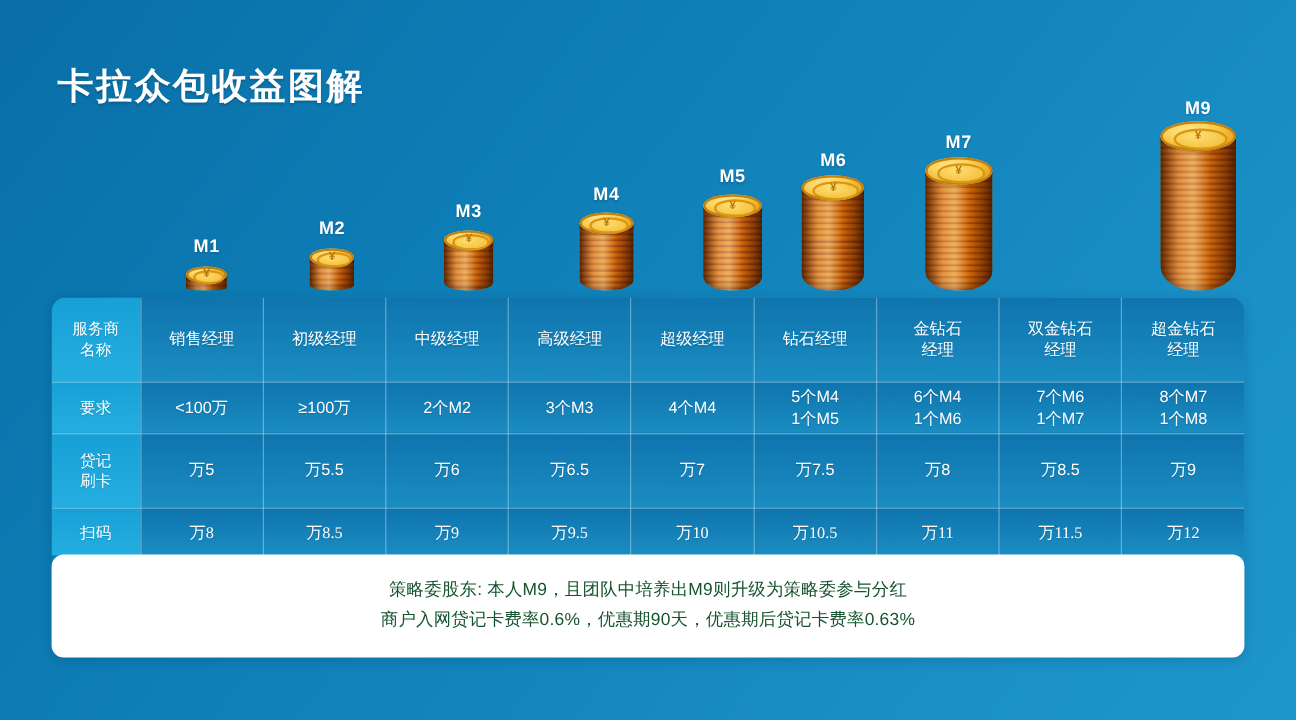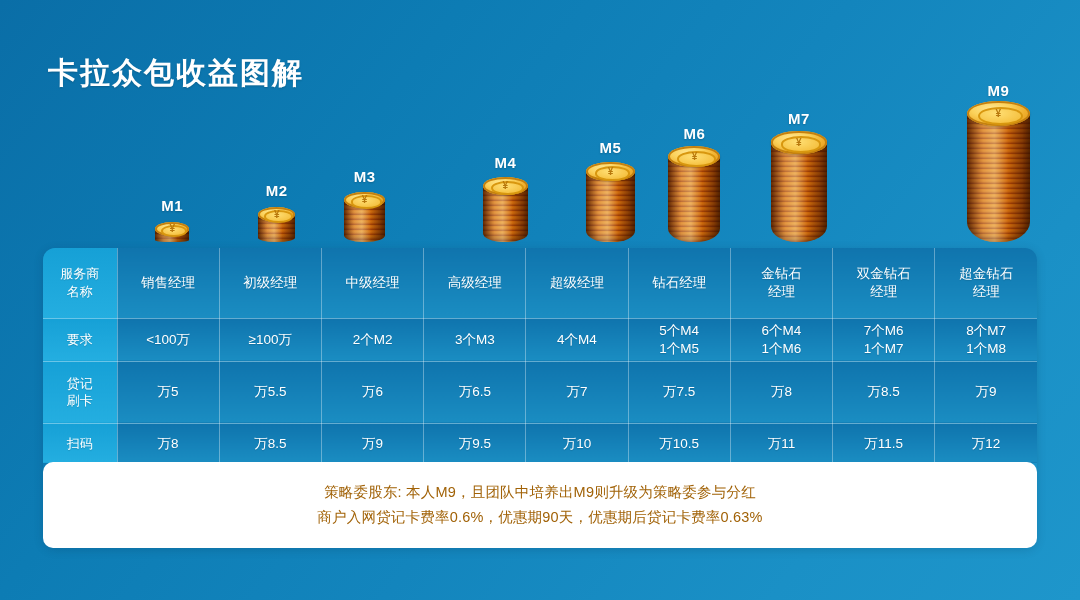--- a/index.html
+++ b/index.html
@@ -85,32 +85,32 @@
   }
   tr td:last-child { border-right:none; }
   td.rowhead {
     width:74px;
     background:linear-gradient(to bottom,#16a0d6 0%,#24aee0 100%);
     font-size:13px;
   }
   tr.r-head td { height:70px; }
   tr.r-req  td { height:42px; }
   tr.r-card td { height:62px; }
-  tr.r-scan td { height:40px; border-bottom:none; }
+  tr.r-scan td { height:40px; border-bottom:none;font-family:Liberation Serif, serif; }
   tr.r-scan td.rowhead { border-bottom:none; }
 
   
   #note {
     position:absolute; left:43px; top:462px; width:994px; height:86px;
     background:#ffffff; border-radius:10px;
     display:flex; flex-direction:column; align-items:center; justify-content:center;
     gap:3px;
   }
   #note div {
-    color:#a16207; font-size:14.5px; line-height:1.45;
+    color:#14532d; font-size:14.5px; line-height:1.45;
     letter-spacing:.2px; white-space:nowrap;
   }
 </style>
 </head>
 <body>
 
 <div id="title">卡拉众包收益图解</div>
 
 <div id="coins">
     <div class="coin-col" style="left: 35.2222px; width: 34px;">
@@ -120,21 +120,21 @@
         <div class="coin-top" style="height: 14px; top: 4px;"></div>
       </div>
     </div>
     <div class="coin-col" style="left: 137.867px; width: 37.6px;">
       <div class="coin-label">M2</div>
       <div class="stack" style="width: 37.6px; height: 38.6px;">
         <div class="coin-body" style="height: 27.6px; margin-top: 11px;"></div>
         <div class="coin-top" style="height: 15.04px; top: 3.48px;"></div>
       </div>
     </div>
-    <div class="coin-col" style="left: 224px; width: 41.2px;">
+    <div class="coin-col" style="left: 250px; width: 41.2px;">
       <div class="coin-label">M3</div>
       <div class="stack" style="width: 41.2px; height: 53px;">
         <div class="coin-body" style="height: 42px; margin-top: 11px;"></div>
         <div class="coin-top" style="height: 16.48px; top: 2.76px;"></div>
       </div>
     </div>
     <div class="coin-col" style="left: 363px; width: 44.8px;">
       <div class="coin-label">M4</div>
       <div class="stack" style="width: 44.8px; height: 67.4px;">
         <div class="coin-body" style="height: 56.4px; margin-top: 11px;"></div>

